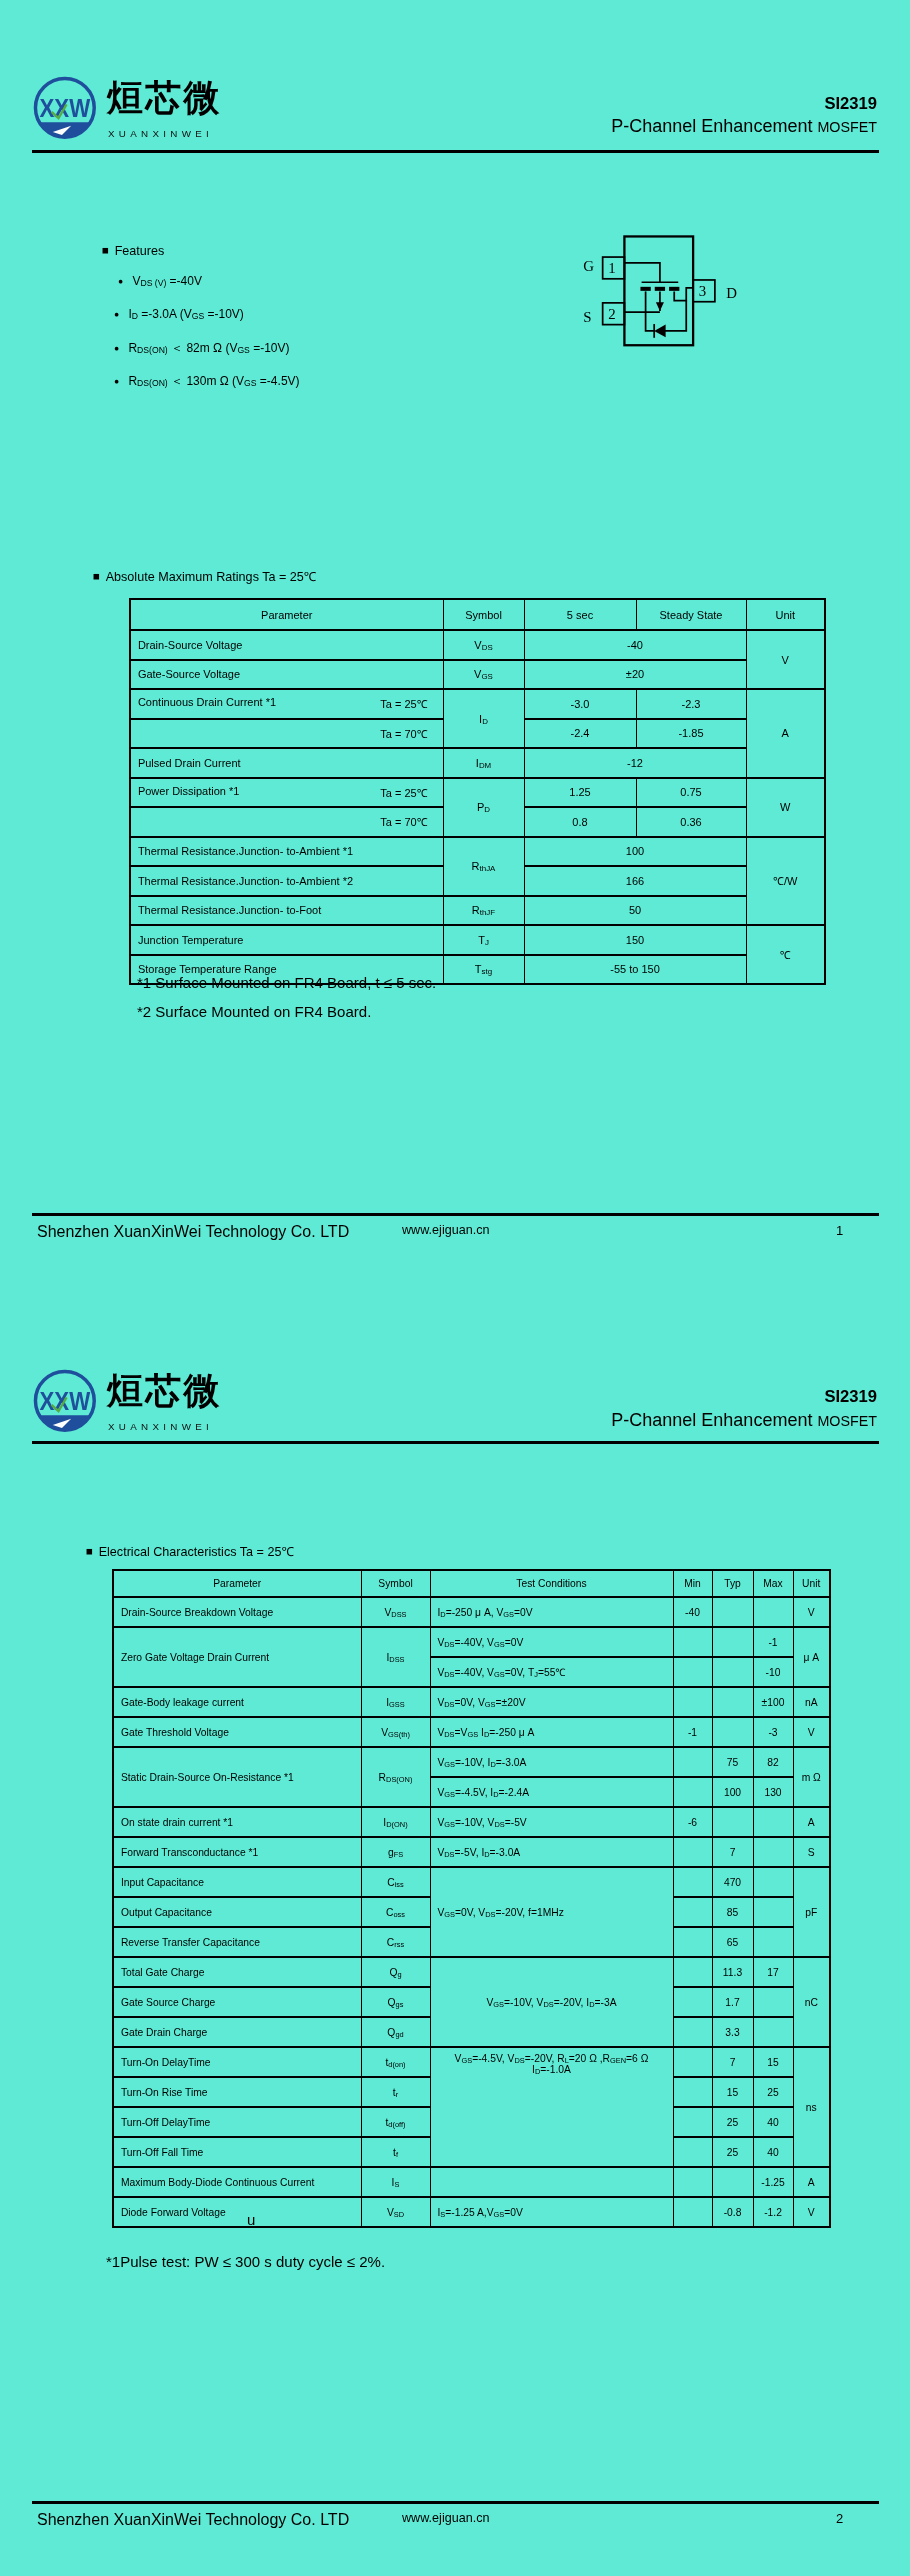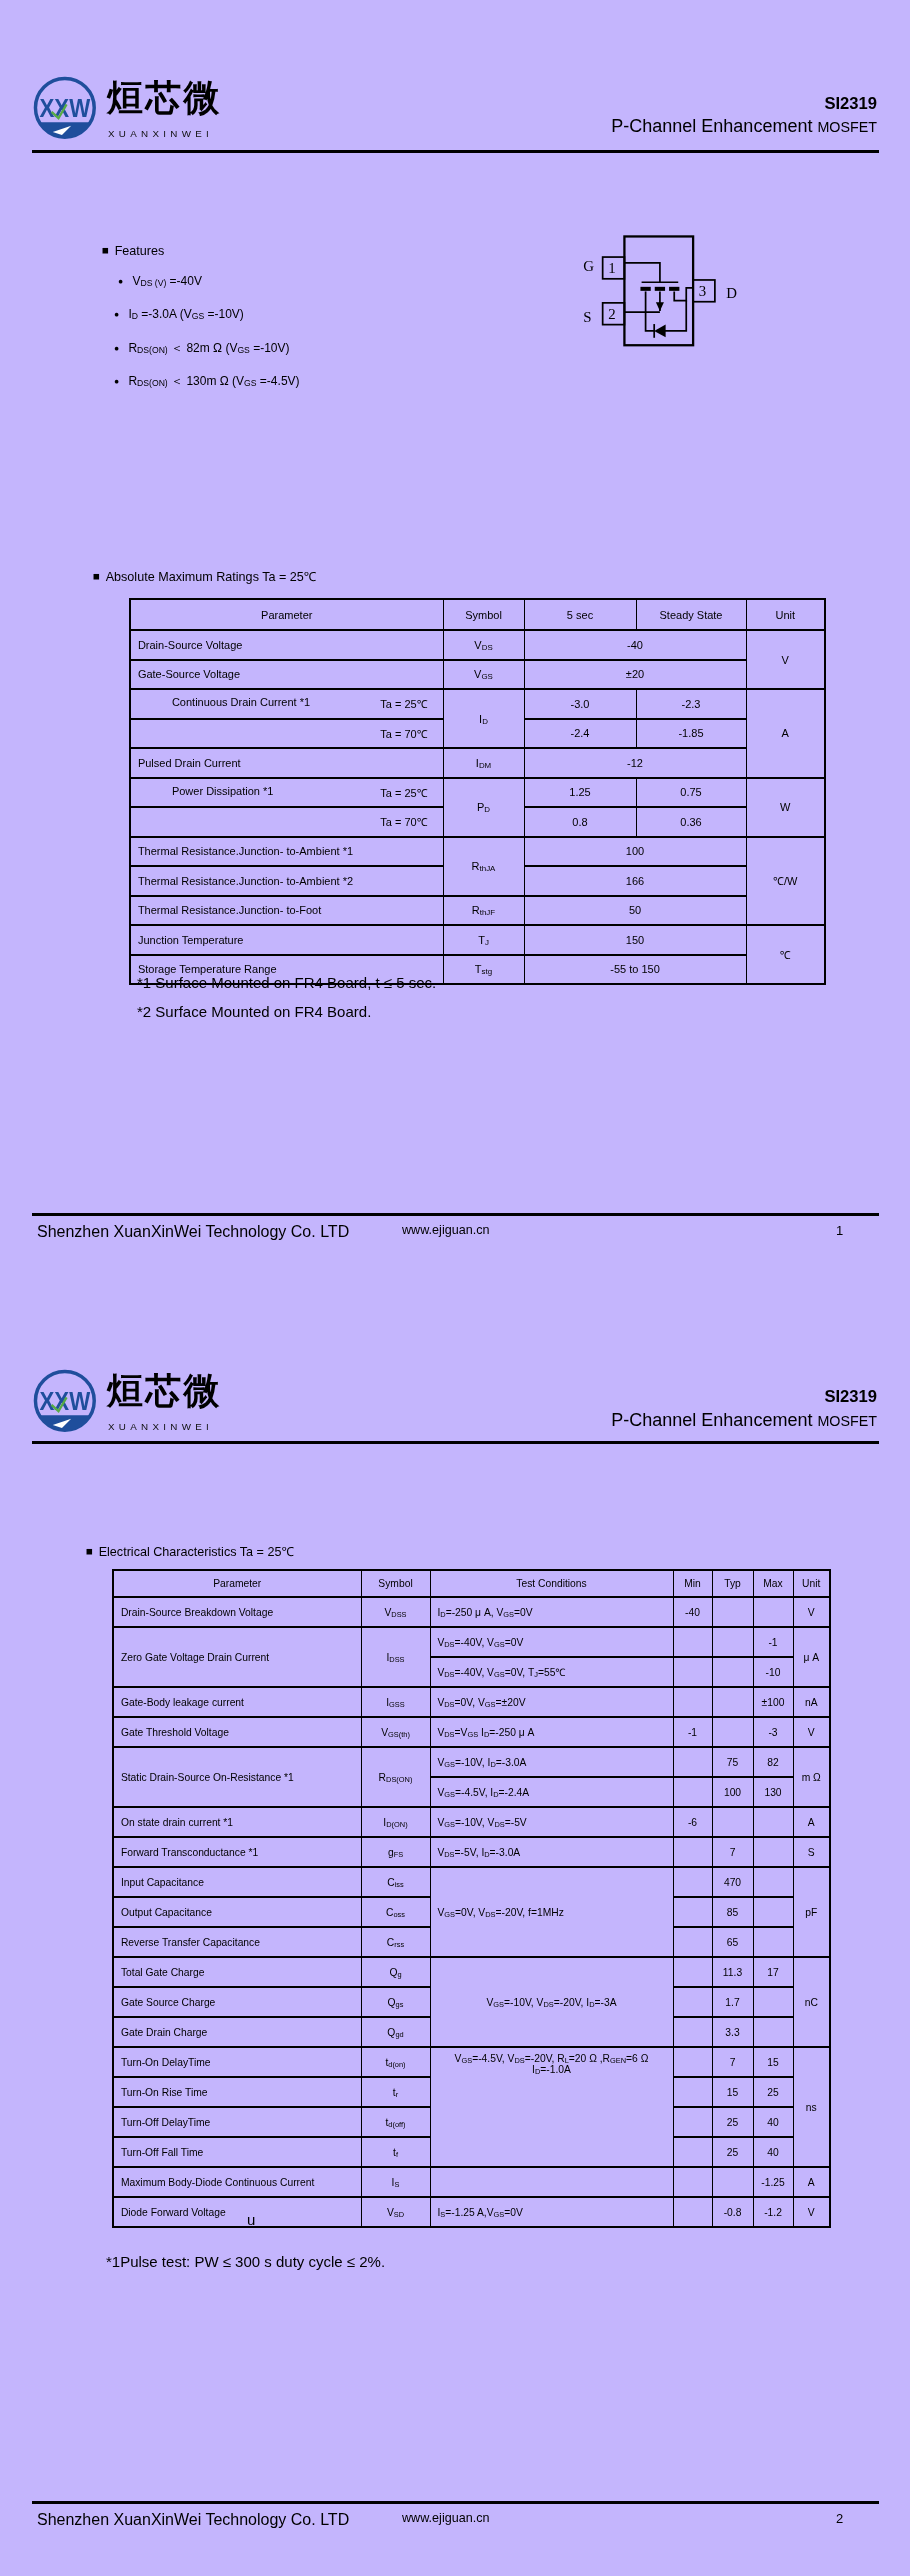--- a/index.html
+++ b/index.html
@@ -1,17 +1,17 @@
 <!DOCTYPE html>
 <html style="font-size:9.2px"><head>
 <meta charset="utf-8">
 <style>
   html,body{margin:0;padding:0;background:#fff;}
   body{width:910px;font-family:"Liberation Sans",sans-serif;color:#000;}
-  .page{position:relative;width:910px;height:1288px;background:#c4b5fd;overflow:hidden;}
+  .page{position:relative;width:910px;height:1288px;background:#5eead4;overflow:hidden;}
   .rule{position:absolute;left:32px;width:847px;height:3.4px;background:#000;}
   
   .logo{position:absolute;left:32px;top:75px;width:241px;height:77px;}
   .logo svg{position:absolute;left:0;top:0;}
   .cn{position:absolute;left:75px;top:-1.1px;font-size:36px;font-weight:bold;letter-spacing:2.3px;font-family:"Liberation Serif",serif;}
   .en{position:absolute;left:76px;top:53px;font-size:9.8px;letter-spacing:4.3px;color:#111;}
   .part{position:absolute;right:33px;top:94px;font-size:16.6px;font-weight:bold;}
   .subt{position:absolute;right:33px;top:116px;font-size:18px;font-weight:normal;white-space:nowrap;}
   .subt .small{font-size:14.3px;}
   
@@ -24,21 +24,21 @@
   .tbl{position:absolute;border-collapse:collapse;table-layout:fixed;border:2.3px solid #000;}
   .tbl td{border:1.1px solid #000;border-top-width:2.3px;border-bottom-width:2.3px;text-align:center;
           font-size:11px;padding:0 2.3px;overflow:hidden;}
   .tbl td.l{text-align:left;padding-left:6.9px;}
   .amr{left:129px;top:598px;width:696px;}
   .amr td{height:27.5px;}
   .amr tr.hd td{height:29px;}
   .ec{left:112px;top:281px;width:718px;}
   .ec td{height:28px;font-size:10.3px;}
   .ec tr.hd td{height:25px;}
-  .split{display:flex;justify-content:space-between;padding:0 12.6px 0 4.6px;margin-left:34px;}
+  .split{display:flex;justify-content:space-between;padding:0 12.6px 0 4.6px;}
   .cond2{display:flex;flex-direction:column;justify-content:flex-start;height:109px;}
   .sb{font-size:0.72em;position:relative;top:1.1px;}
   .note{position:absolute;font-size:15px;white-space:nowrap;}
   
   .ft{position:absolute;top:1223px;font-size:16px;white-space:nowrap;}
   .ft-co{left:37px;} .ft-web{left:402px;font-size:12.6px;} .ft-pg{left:836px;font-size:13px;}
   .pkg{position:absolute;left:574px;top:225px;}
 </style>
 </head>
 <body>

